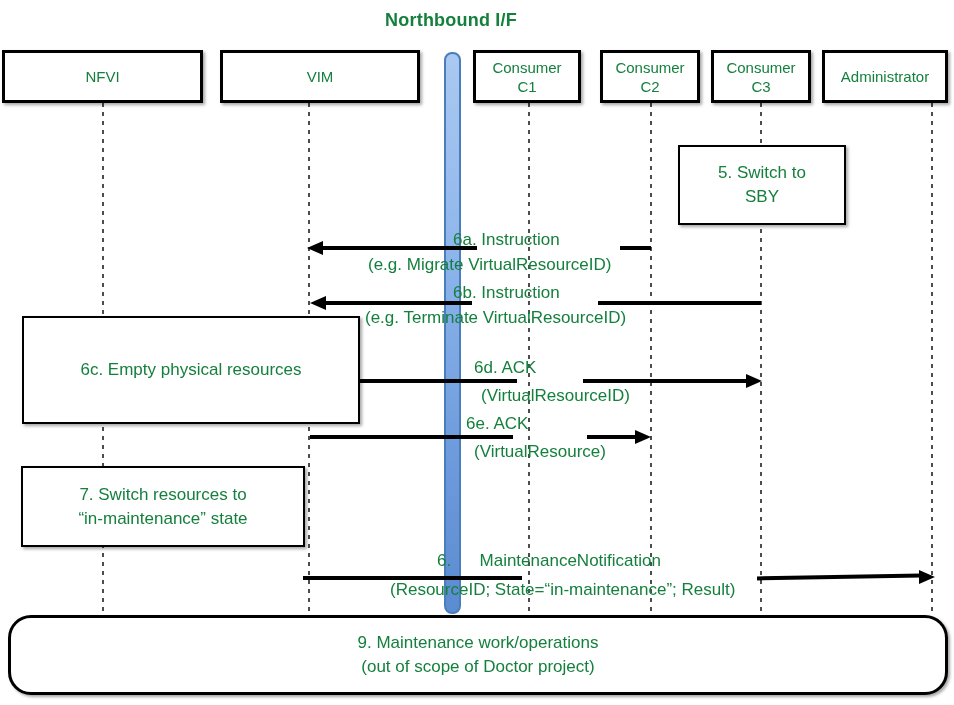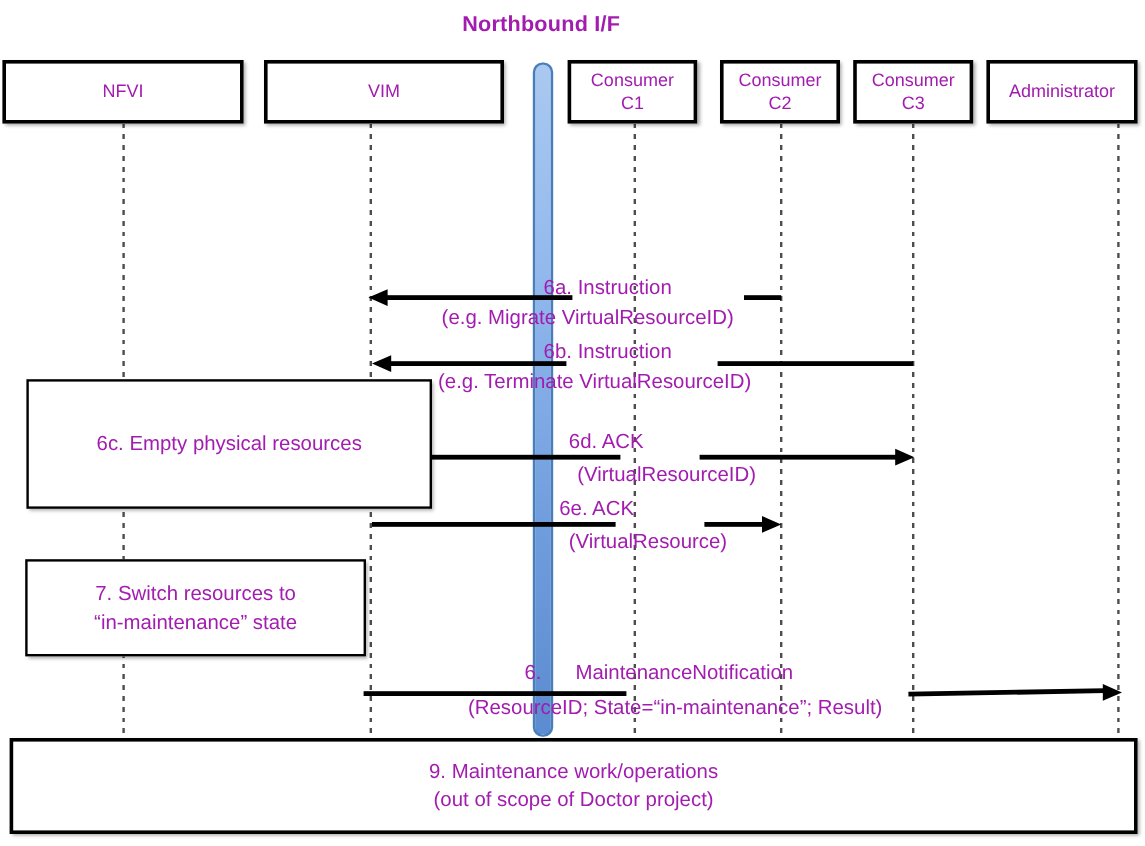--- a/index.html
+++ b/index.html
@@ -1,35 +1,35 @@
 <!DOCTYPE html>
 <html><head>
 <meta charset="utf-8">
 <style>
   html,body{margin:0;padding:0;background:#fff;}
   .canvas{
     position:relative;width:954px;height:705px;background:#ffffff;
-    font-family:"Liberation Sans",sans-serif;color:#a21caf;overflow:hidden;
+    font-family:"Liberation Sans",sans-serif;color:#15803d;overflow:hidden;
   }
   .title{
     position:absolute;text-align:center;font-size:18px;font-weight:bold;letter-spacing:.2px;
   }
   .actor{
     position:absolute;background:#fff;border:3px solid #000;
     box-shadow:2px 2px 3px rgba(0,0,0,.35);
     display:flex;flex-direction:column;align-items:center;justify-content:center;
     font-size:15px;line-height:19px;text-align:center;box-sizing:border-box;
   }
   .note{
     position:absolute;background:#fff;border:2px solid #000;
     box-shadow:2px 2px 3px rgba(0,0,0,.35);
     display:flex;flex-direction:column;align-items:center;justify-content:center;
     font-size:17px;line-height:24px;text-align:center;box-sizing:border-box;z-index:6;
   }
-  .note.big{border-width:3px;}
+  .note.big{border-width:3px;border-radius:23px;}
   .lifeline{
     position:absolute;width:2px;z-index:1;
     background:repeating-linear-gradient(180deg,#4d4d4d 0 4px,transparent 4px 9px);
   }
   .nb-bar{
     position:absolute;z-index:2;border-radius:8px;
     background:linear-gradient(180deg,#aac9f0 0%,#8fb6ec 35%,#6f9cdd 70%,#5b8bd0 100%);
     border:2px solid #4a7ebb;box-sizing:border-box;
   }
   .seg{position:absolute;height:4px;background:#000;z-index:3;}
@@ -72,20 +72,24 @@
     <span>C2</span>
   </div>
   <div class="actor" style="left:711px;top:50px;width:100px;height:53px;z-index:5;">
     <span>Consumer</span>
     <span>C3</span>
   </div>
   <div class="actor" style="left:822px;top:50px;width:126px;height:53px;z-index:5;">
     <span>Administrator</span>
   </div>
 
+  <div class="note" style="left:678px;top:145px;width:168px;height:80px;">
+    <span>5. Switch to</span>
+    <span>SBY</span>
+  </div>
   <div class="note" style="left:22px;top:316px;width:338px;height:108px;">
     <span>6c. Empty physical resources</span>
   </div>
   <div class="note" style="left:21px;top:466px;width:284px;height:81px;">
     <span>7. Switch resources to</span>
     <span>“in-maintenance” state</span>
   </div>
   <div class="note big" style="left:8px;top:615px;width:940px;height:80px;">
     <span>9. Maintenance work/operations</span>
     <span>(out of scope of Doctor project)</span>

